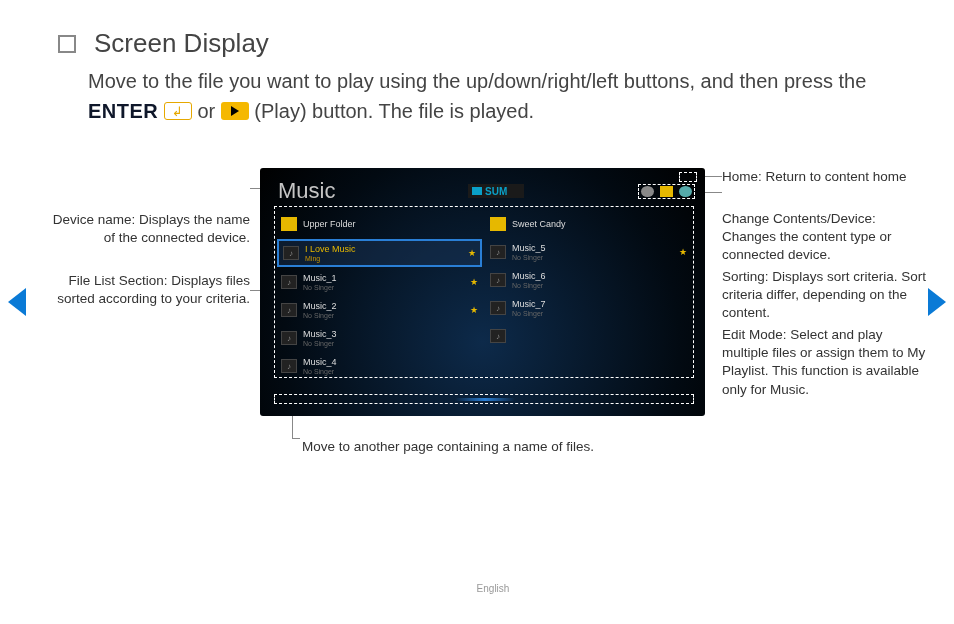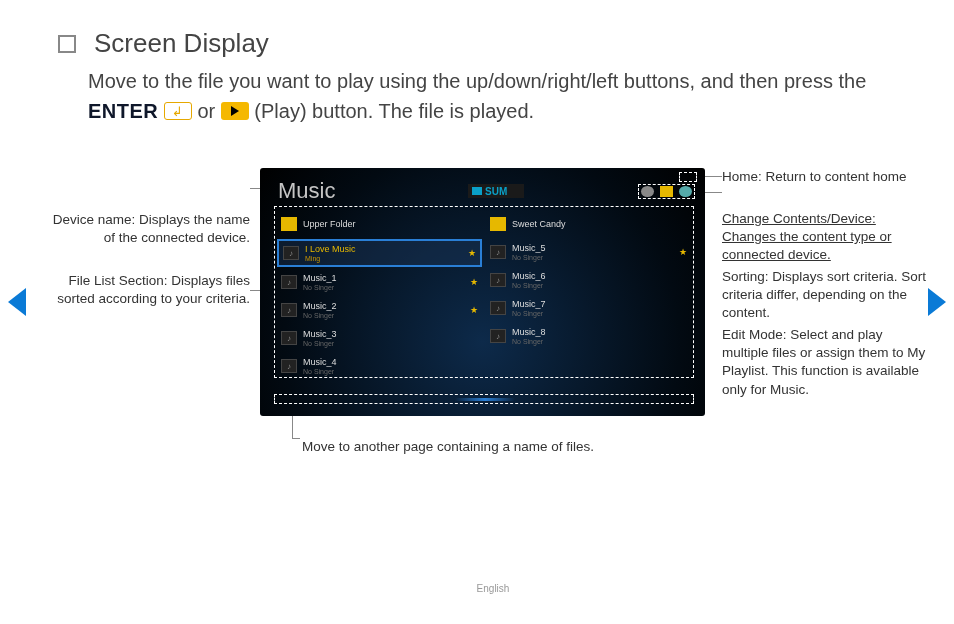--- a/index.html
+++ b/index.html
@@ -40,21 +40,21 @@
   .sel .row-title { color: #e6b800; }
   .sel .row-sub { color: #c99500; }
   .star { color: #e6b800; font-size: 9px; margin-left: 4px; }
   .page-bar { position: absolute; left: 14px; bottom: 12px; width: 420px; height: 10px; border: 1px dashed #fff; }
   .page-bar::after { content: ""; position: absolute; left: 180px; top: 3px; width: 60px; height: 3px; background: linear-gradient(90deg, transparent, #2a7fd6, transparent); }
   .callout { position: absolute; font-size: 13.5px; color: #333; line-height: 1.35; }
   .callout.left { text-align: right; }
   .cl1 { left: 52px; top: 178px; width: 198px; margin-top: 33px; }
   .cl2 { left: 52px; top: 272px; width: 198px; }
   .cr1 { left: 722px; top: 168px; width: 208px; }
-  .cr2 { left: 722px; top: 210px; width: 208px; text-decoration: underline; }
+  .cr2 { left: 722px; top: 210px; width: 208px; }
   .cr3 { left: 722px; top: 268px; width: 208px; }
   .cr4 { left: 722px; top: 326px; width: 208px; }
   .cb { left: 302px; top: 438px; width: 400px; }
   .lead { position: absolute; background: #888; }
   .footer { position: absolute; bottom: 30px; left: 0; width: 100%; text-align: center; color: #999; font-size: 10px; margin-left: 16px; }
 </style>
 </head>
 <body>
 
 <div class="title-row">
@@ -176,24 +176,20 @@
         </div>
         <div class="file-row">
           <div class="row-icon">♪</div>
           <div class="row-text">
               <div class="row-title">Music_7</div>
               <div class="row-sub">No Singer</div>
             </div>
         </div>
         <div class="file-row">
           <div class="row-icon">♪</div>
-          <div class="row-text">
-              <div class="row-title">Music_8</div>
-              <div class="row-sub">No Singer</div>
-            </div>
         </div>
       </div>
     </div>
   </div>
   <div class="page-bar"></div>
 </div>
 
 <div class="footer">English</div>
 
 </body></html>

